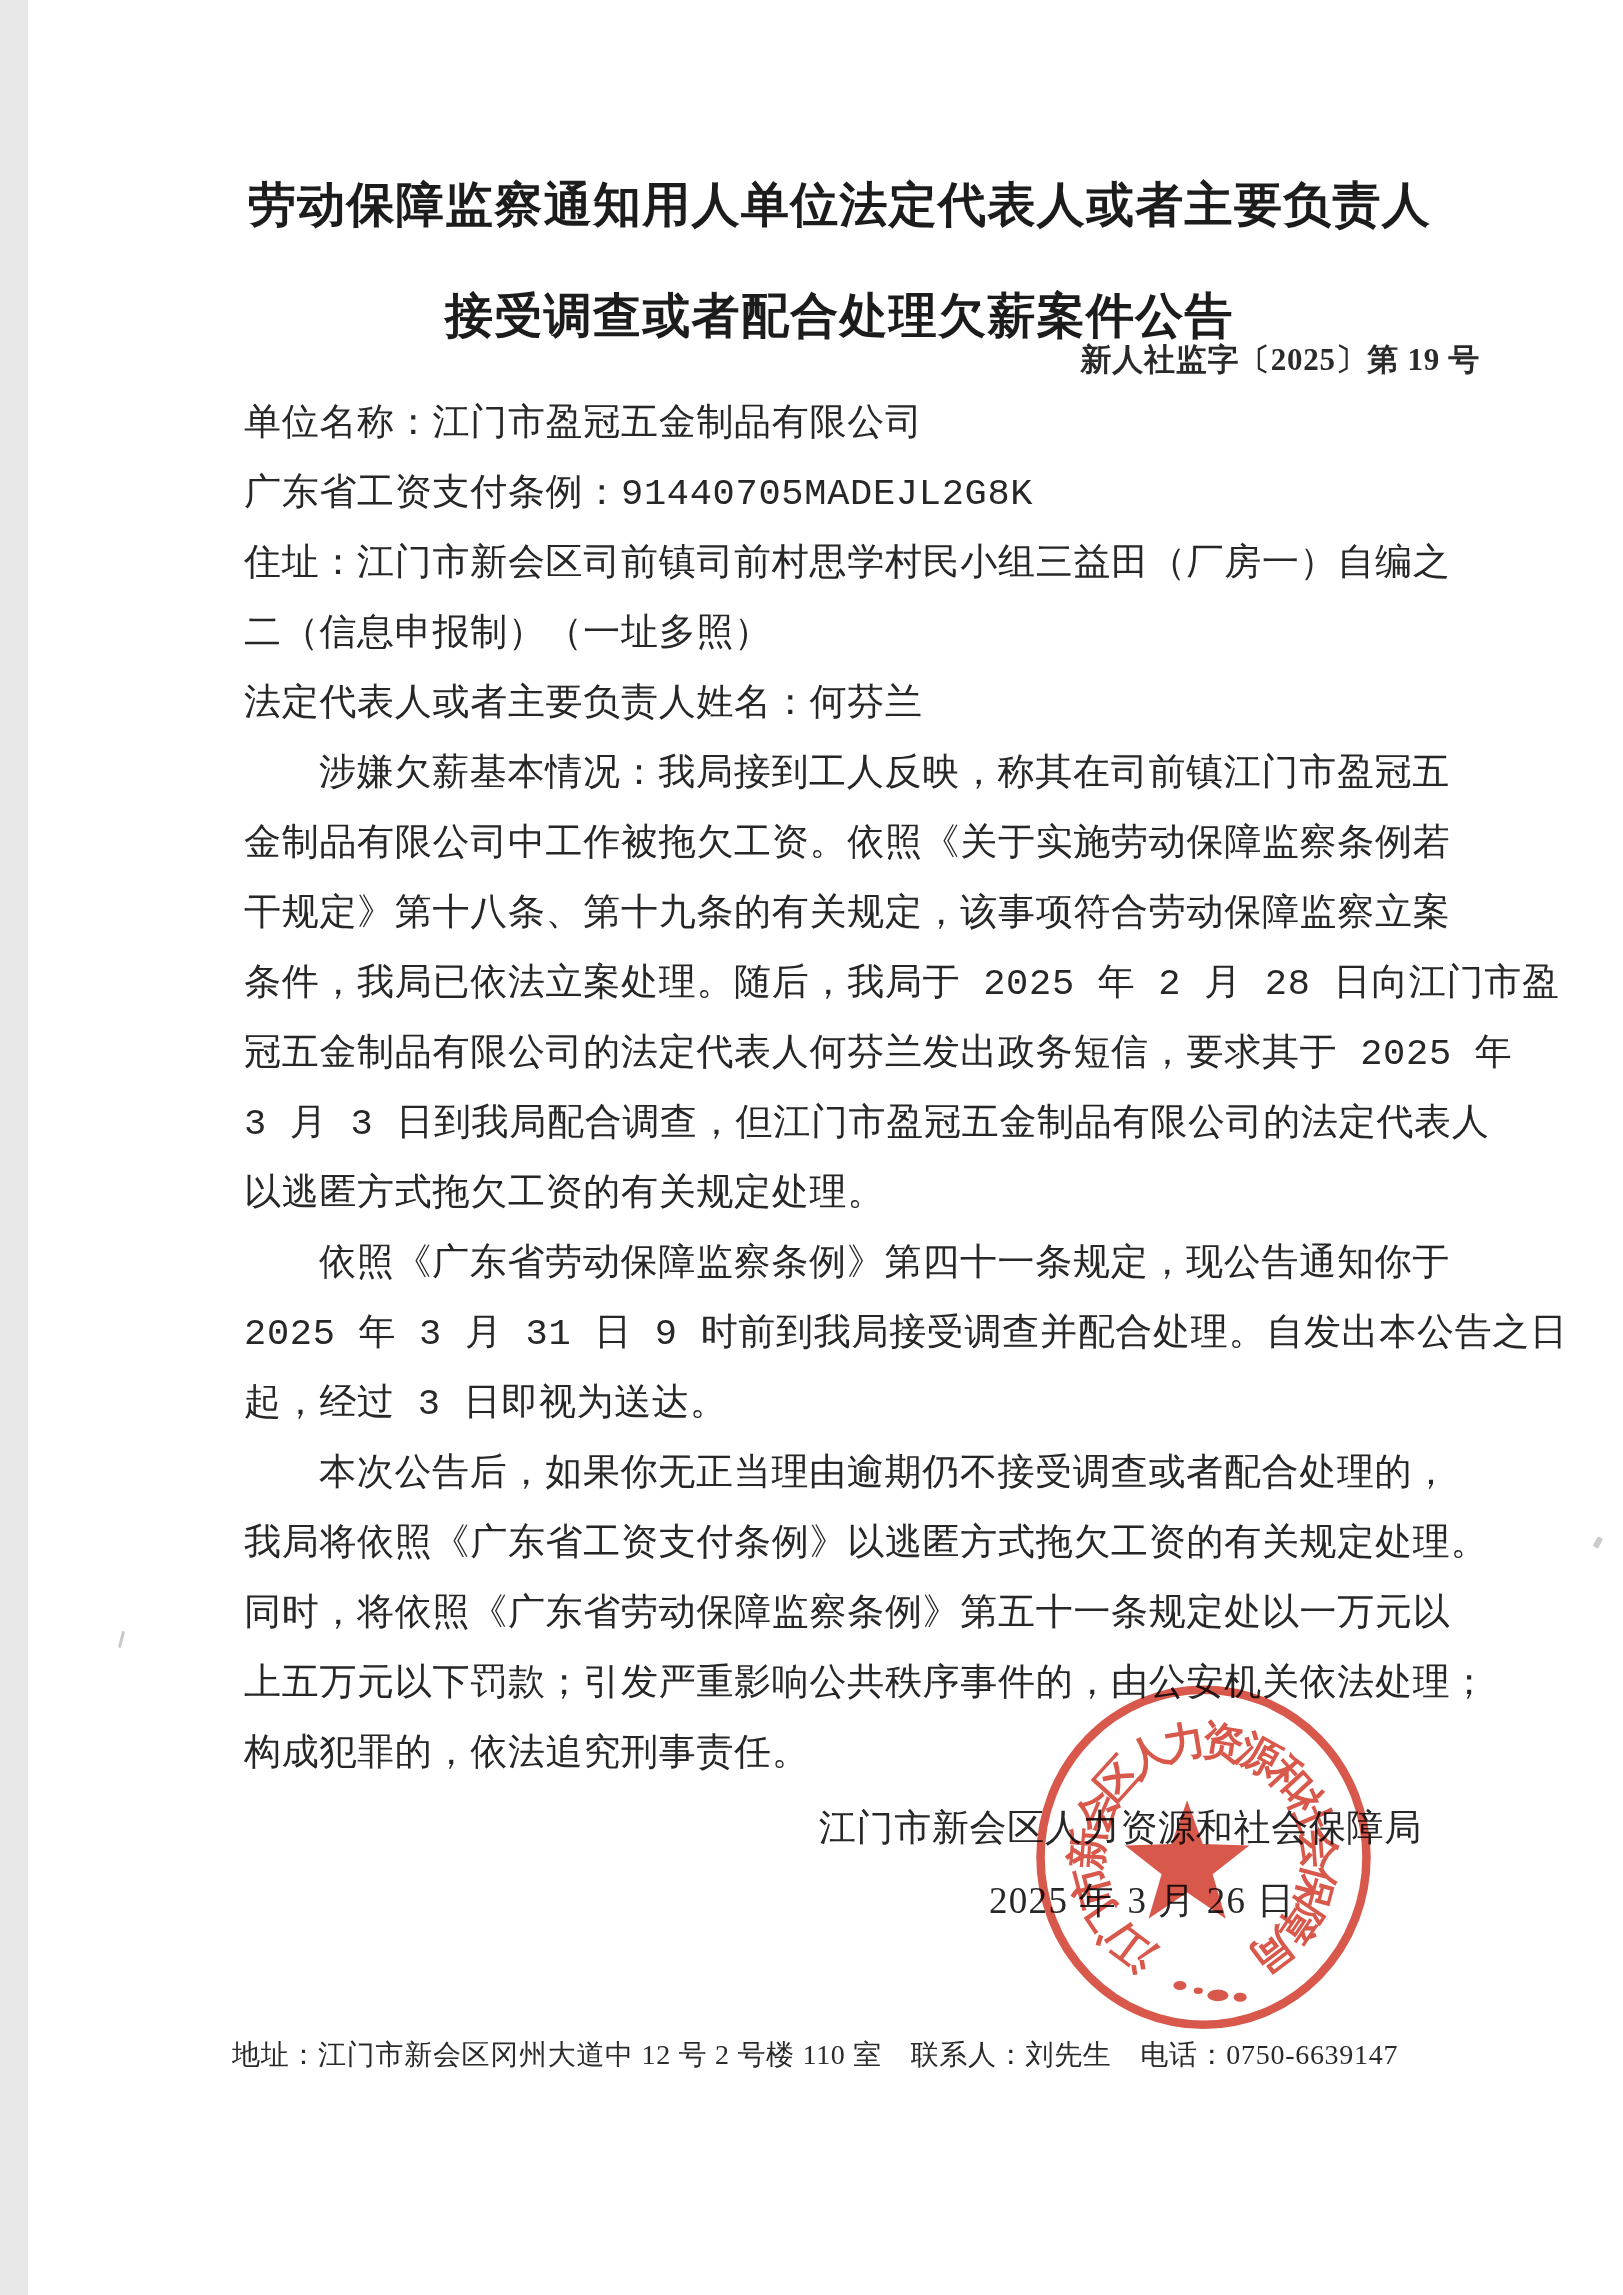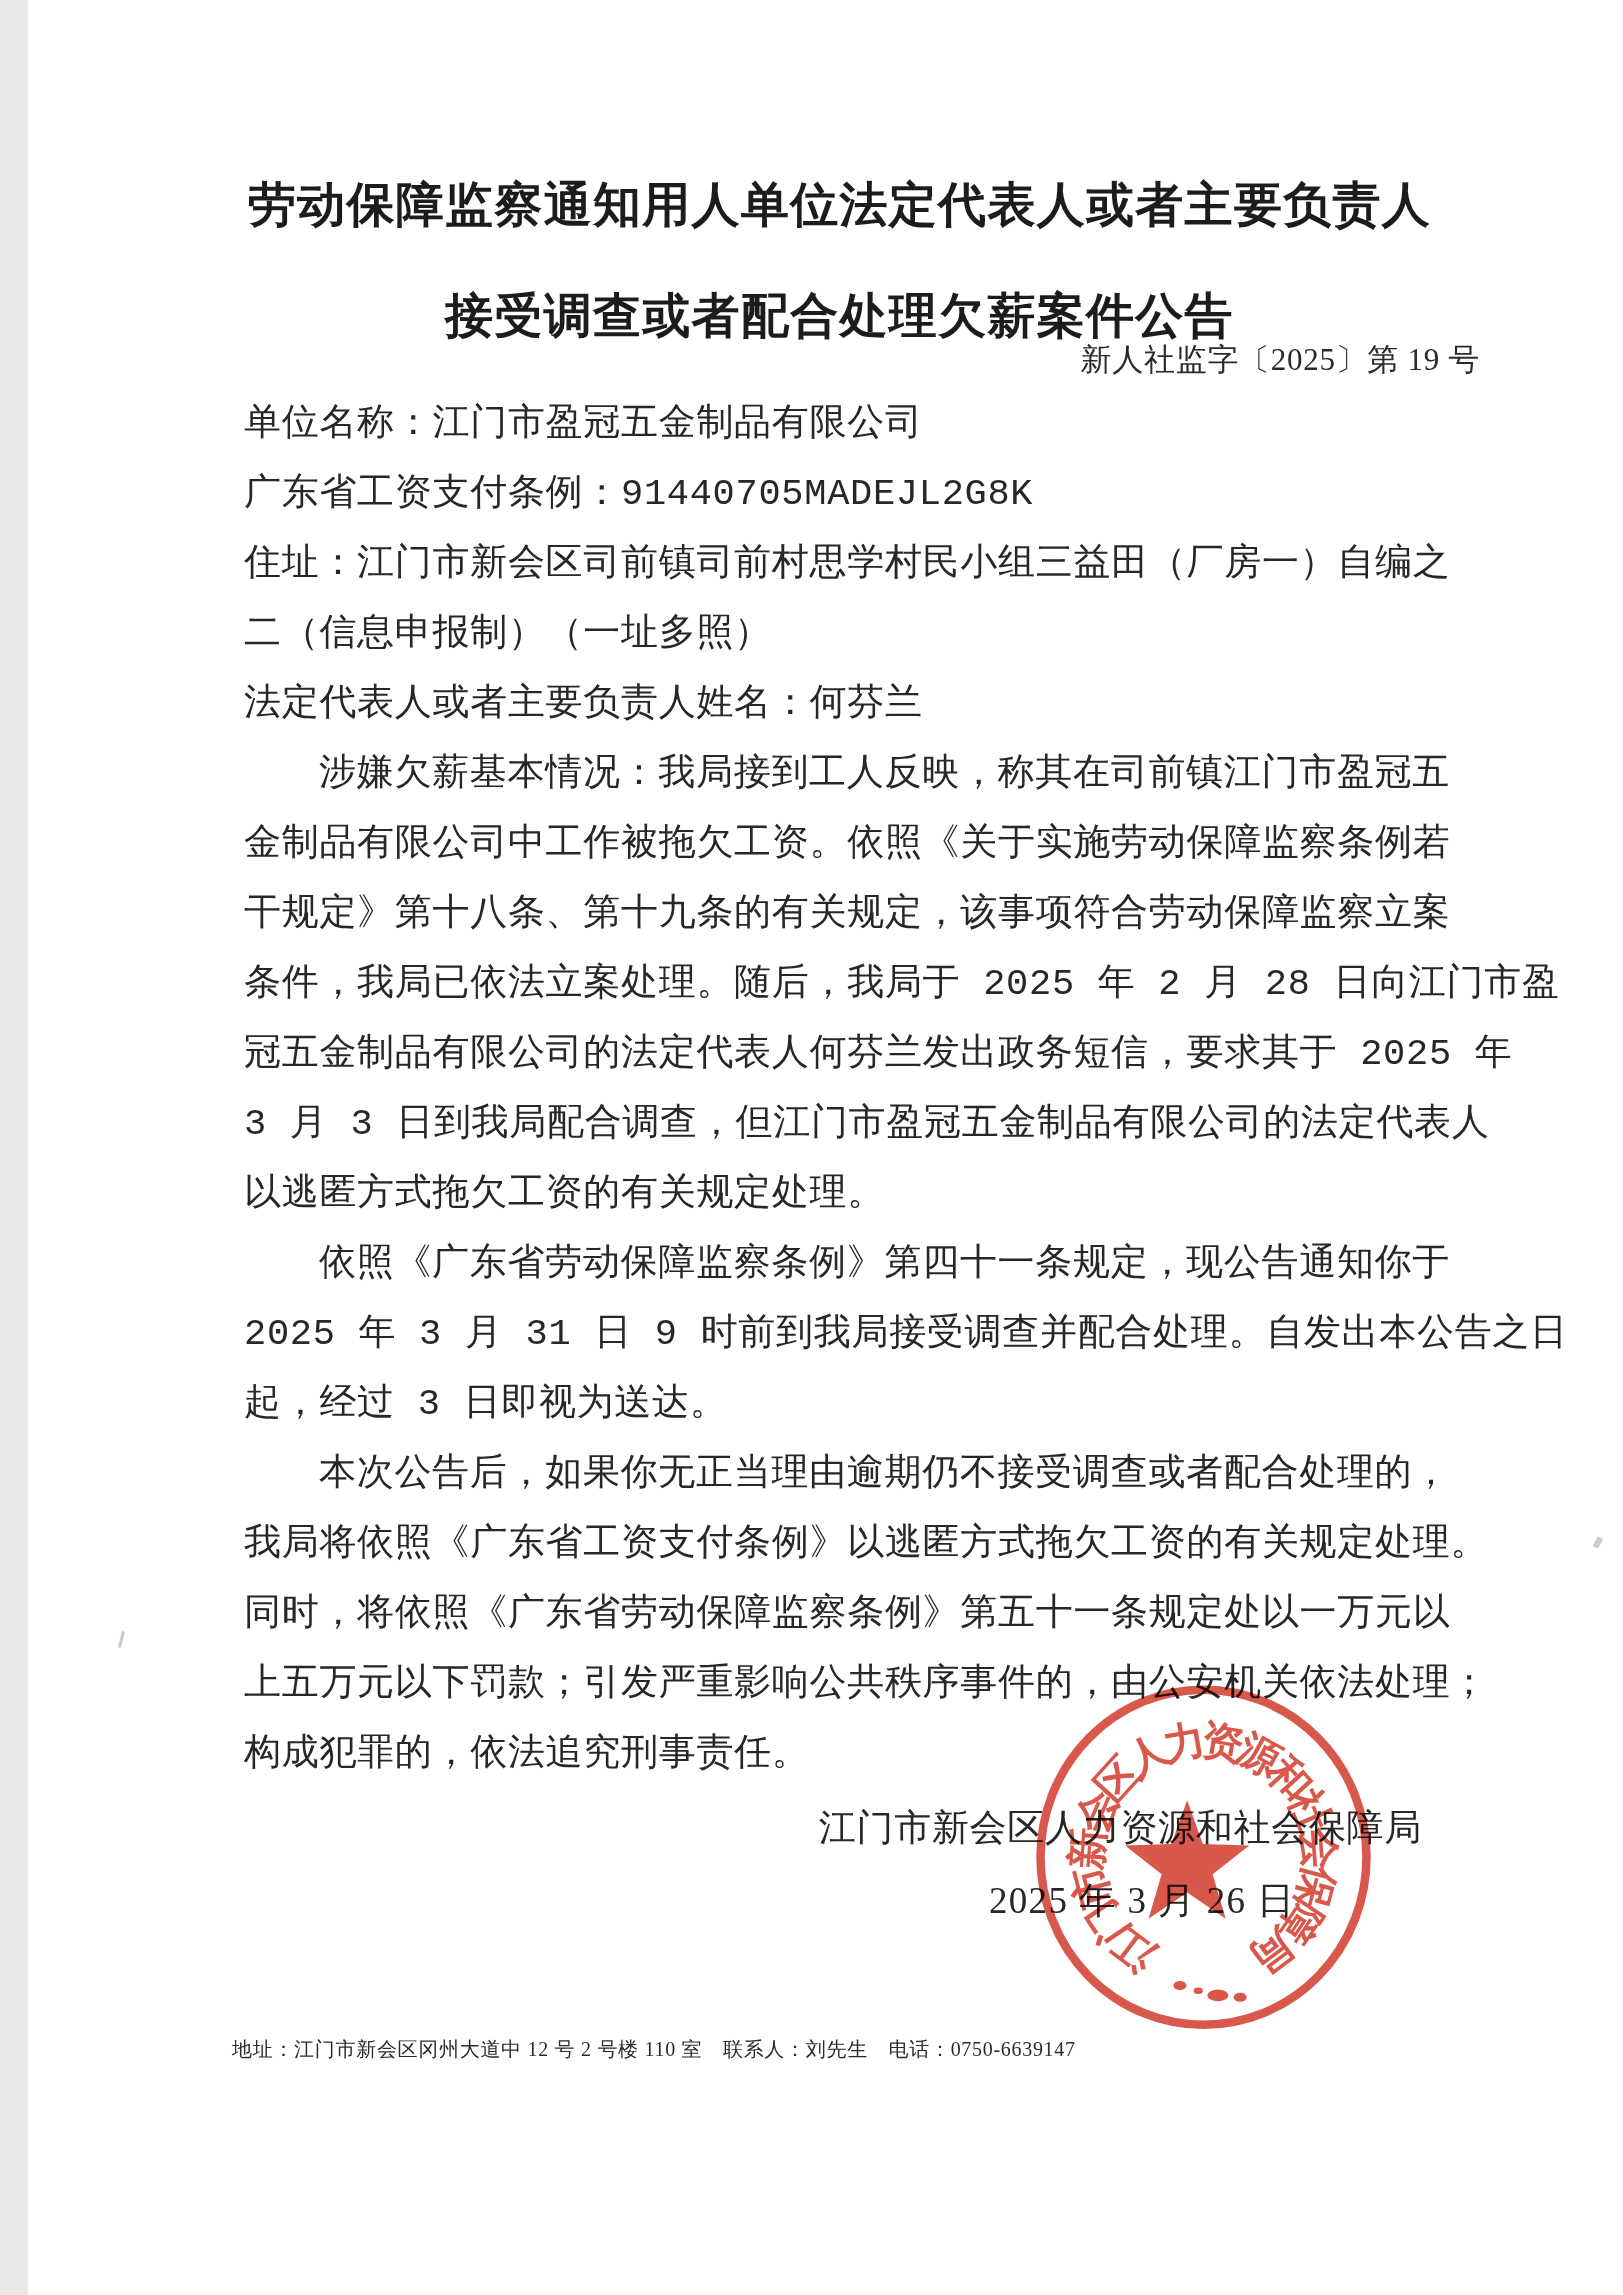--- a/index.html
+++ b/index.html
@@ -13,41 +13,41 @@
     margin-left:28px;
   }
   .title{
     position:absolute;left:0;top:149px;width:1623px;
     text-align:center;
     font-size:48px;font-weight:bold;line-height:111px;
     color:#1c1c1c;letter-spacing:1.3px;
   }
   .docnum{
     position:absolute;top:339px;right:171px;
-    font-size:31px;color:#2a2a2a;letter-spacing:0.7px;
+    font-size:31px;color:#2a2a2a;letter-spacing:0.7px;font-weight:bold;
   }
   .body-block{
     position:absolute;left:216px;top:389px;width:1231px;
     font-size:37px;line-height:70px;letter-spacing:0.7px;
     color:#272727;
     font-family:Liberation Mono, monospace;
   }
   .body-block .line{white-space:nowrap;}
   .body-block .line.ind{text-indent:75px;}
   .sig-org{
     position:absolute;top:1803px;right:229px;
     font-size:37px;letter-spacing:0.7px;color:#272727;white-space:nowrap;
   }
   .sig-date{
     position:absolute;top:1876px;left:961px;
     font-size:37px;letter-spacing:1.3px;color:#272727;white-space:nowrap;
   }
   .footer{
     position:absolute;top:2036px;left:204px;
-    font-size:20px;letter-spacing:0.7px;color:#2a2a2a;white-space:nowrap;
+    font-size:28px;letter-spacing:0.7px;color:#2a2a2a;white-space:nowrap;
   }
   .seal{
     position:absolute;left:992px;top:1670px;
     width:367px;height:377px;
     mix-blend-mode:multiply;opacity:0.92;
     pointer-events:none;
   }
   .seal text{
     font-family:"Liberation Serif","DejaVu Serif",serif;
     font-weight:bold;

